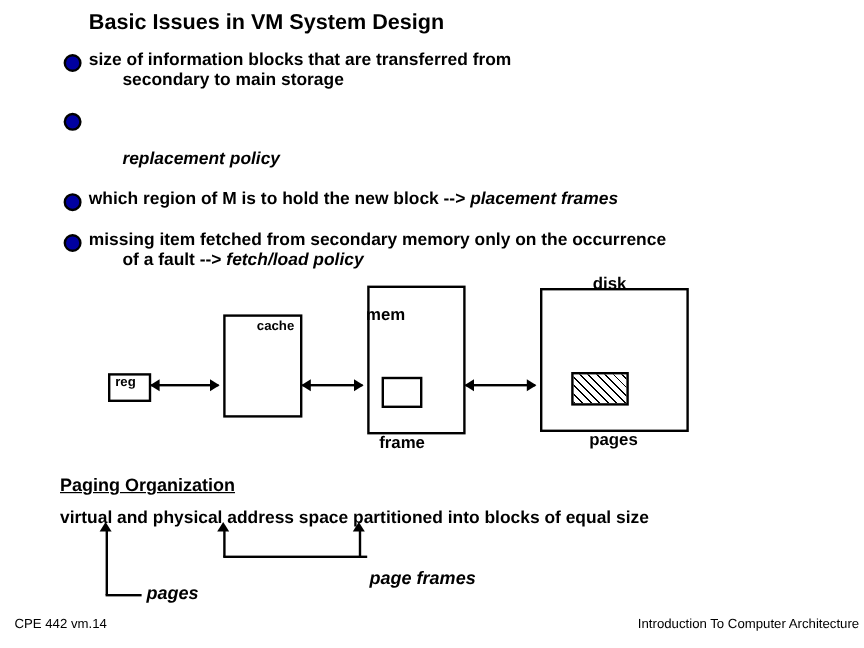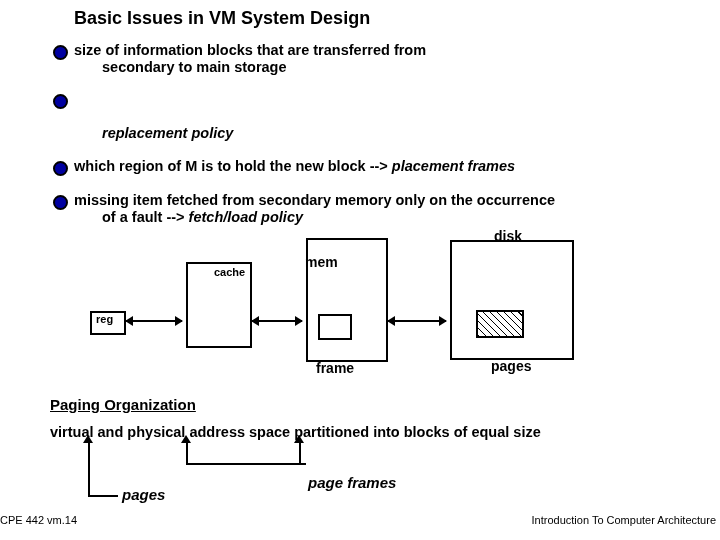--- a/index.html
+++ b/index.html
@@ -69,21 +69,21 @@
     border-bottom: 5px solid transparent;
   }
   .arrow-h::before { left: -1px; border-right: 8px solid #000; }
   .arrow-h::after  { right: -1px; border-left: 8px solid #000; }
   
   .footer-l, .footer-r {
     position: absolute;
     font-size: 11px;
     bottom: 14px;
   }
-  .footer-l { left: 0; }
+  .footer-l { left: 12px; }
   .footer-r { right: 4px; }
   
   .paging-title {
     position: absolute;
     font-size: 15px;
     font-weight: bold;
     text-decoration: underline;
   }
   .para {
     position: absolute;

